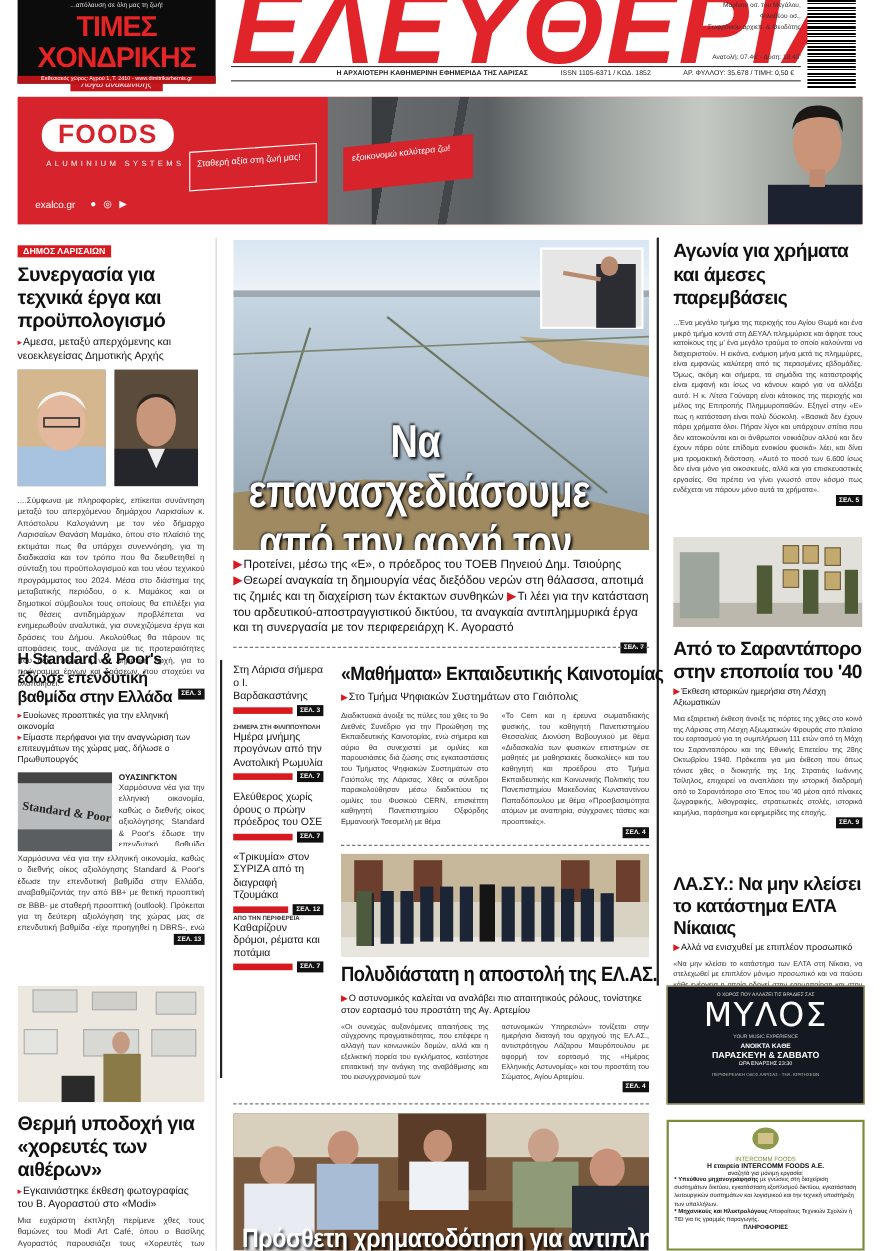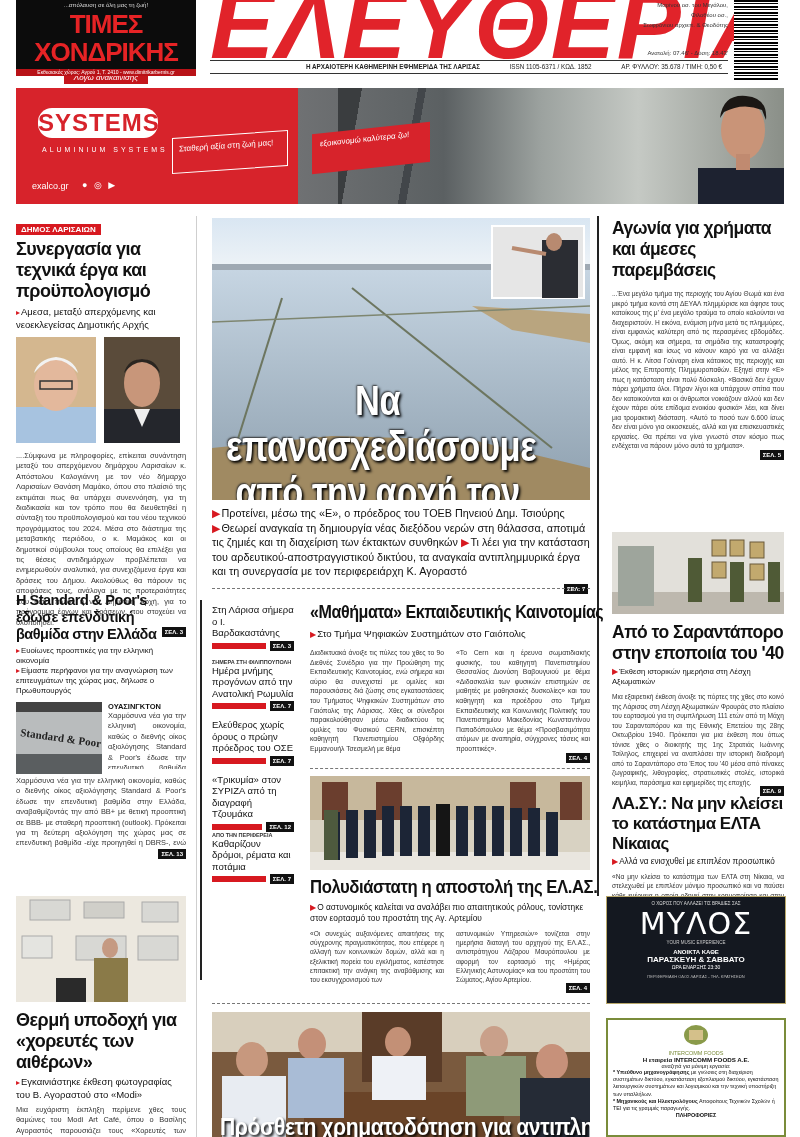--- a/index.html
+++ b/index.html
@@ -67,21 +67,21 @@
 <div id="sunrise" class="abs">Ανατολή: 07.46' - Δύση: 18.43'</div>
 <div id="barcode" class="abs"></div>
 
 <div id="tagline-bar" class="abs">
   <span style="font-weight:bold">Η ΑΡΧΑΙΟΤΕΡΗ ΚΑΘΗΜΕΡΙΝΗ ΕΦΗΜΕΡΙΔΑ ΤΗΣ ΛΑΡΙΣΑΣ</span>
   <span>ISSN 1105-6371 / ΚΩΔ. 1852</span>
   <span>ΑΡ. ΦΥΛΛΟΥ: 35.678 / ΤΙΜΗ: 0,50 €</span>
 </div>
 
 <div id="banner" class="abs">
-  <div class="logo-box">SYSTEMS</div>
+  <div class="logo-box">FOODS</div>
   <div class="subl">ALUMINIUM SYSTEMS</div>
   <div class="url">exalco.gr</div>
   <div class="social">
     <span>●</span>
     <span>◎</span>
     <span>▶</span>
   </div>
   <div class="slogan1">Σταθερή αξία στη ζωή μας!</div>
   <div class="photo-area">
     <div style="position:absolute;left:40px;top:0;width:180px;height:116px;background:linear-gradient(100deg,#3a3d3f 0 12%,transparent 12% 40%,#42464a 40% 44%,transparent 44%);"></div>
@@ -306,21 +306,21 @@
   </svg>
   <div class="abs cond" style="left:8px;top:102px;width:400px;font-size:24px;line-height:26px;color:#fff;text-shadow:2px 2px 3px #000;white-space:nowrap;transform:scaleX(0.88);">Πρόσθετη χρηματοδότηση για αντιπλημμυρικά</div>
 </div>
 
 <div class="abs" style="left:612px;top:218px;width:172px;">
   <div class="cond" style="font-size:17.5px;line-height:21px;">Αγωνία για χρήματα και άμεσες παρεμβάσεις</div>
   <div class="body-txt" style="margin-top:8px;font-size:6.6px;line-height:9.5px;">...Ένα μεγάλο τμήμα της περιοχής του Αγίου Θωμά και ένα μικρό τμήμα κοντά στη ΔΕΥΑΛ πλημμύρισε και άφησε τους κατοίκους της μ' ένα μεγάλο τραύμα το οποίο καλούνται να διαχειριστούν. Η εικόνα, ενάμιση μήνα μετά τις πλημμύρες, είναι εμφανώς καλύτερη από τις περασμένες εβδομάδες. Όμως, ακόμη και σήμερα, τα σημάδια της καταστροφής είναι εμφανή και ίσως να κάνουν καιρό για να αλλάξει αυτό. Η κ. Λίτσα Γούναρη είναι κάτοικος της περιοχής και μέλος της Επιτροπής Πλημμυροπαθών. Εξηγεί στην «Ε» πως η κατάσταση είναι πολύ δύσκολη. «Βασικά δεν έχουν πάρει χρήματα όλοι. Πήραν λίγοι και υπάρχουν σπίτια που δεν κατοικούνται και οι άνθρωποι νοικιάζουν αλλού και δεν έχουν πάρει ούτε επίδομα ενοικίου φυσικά» λέει, και δίνει μια τρομακτική διάσταση. «Αυτό το ποσό των 6.600 ίσως δεν είναι μόνο για οικοσκευές, αλλά και για επισκευαστικές εργασίες. Θα πρέπει να γίνει γνωστό στον κόσμο πως ενδέχεται να πάρουν μόνο αυτά τα χρήματα».</div>
   <div style="text-align:right;margin-top:-8px;"><span class="sel">ΣΕΛ. 5</span></div>
 </div>
 
-<div class="abs" style="left:612px;top:488px;width:172px;margin-top:44px;">
+<div class="abs" style="left:612px;top:488px;width:172px;">
   <svg width="172" height="82" viewBox="0 0 172 82">
     <rect width="172" height="82" fill="#e2e0da"></rect>
     <rect x="0" y="60" width="172" height="22" fill="#bdb8ae"></rect>
     <rect x="6" y="14" width="36" height="60" fill="#9ea59c"></rect>
     <rect x="100" y="8" width="14" height="16" fill="#c2a96e" stroke="#6b5a3a"></rect>
       <rect x="118" y="8" width="14" height="16" fill="#c2a96e" stroke="#6b5a3a"></rect>
       <rect x="138" y="10" width="14" height="16" fill="#c2a96e" stroke="#6b5a3a"></rect>
     <rect x="100" y="30" width="14" height="16" fill="#c2a96e" stroke="#6b5a3a"></rect>
       <rect x="138" y="32" width="14" height="16" fill="#c2a96e" stroke="#6b5a3a"></rect>
     <rect x="76" y="26" width="14" height="44" fill="#4f5a36"></rect>

